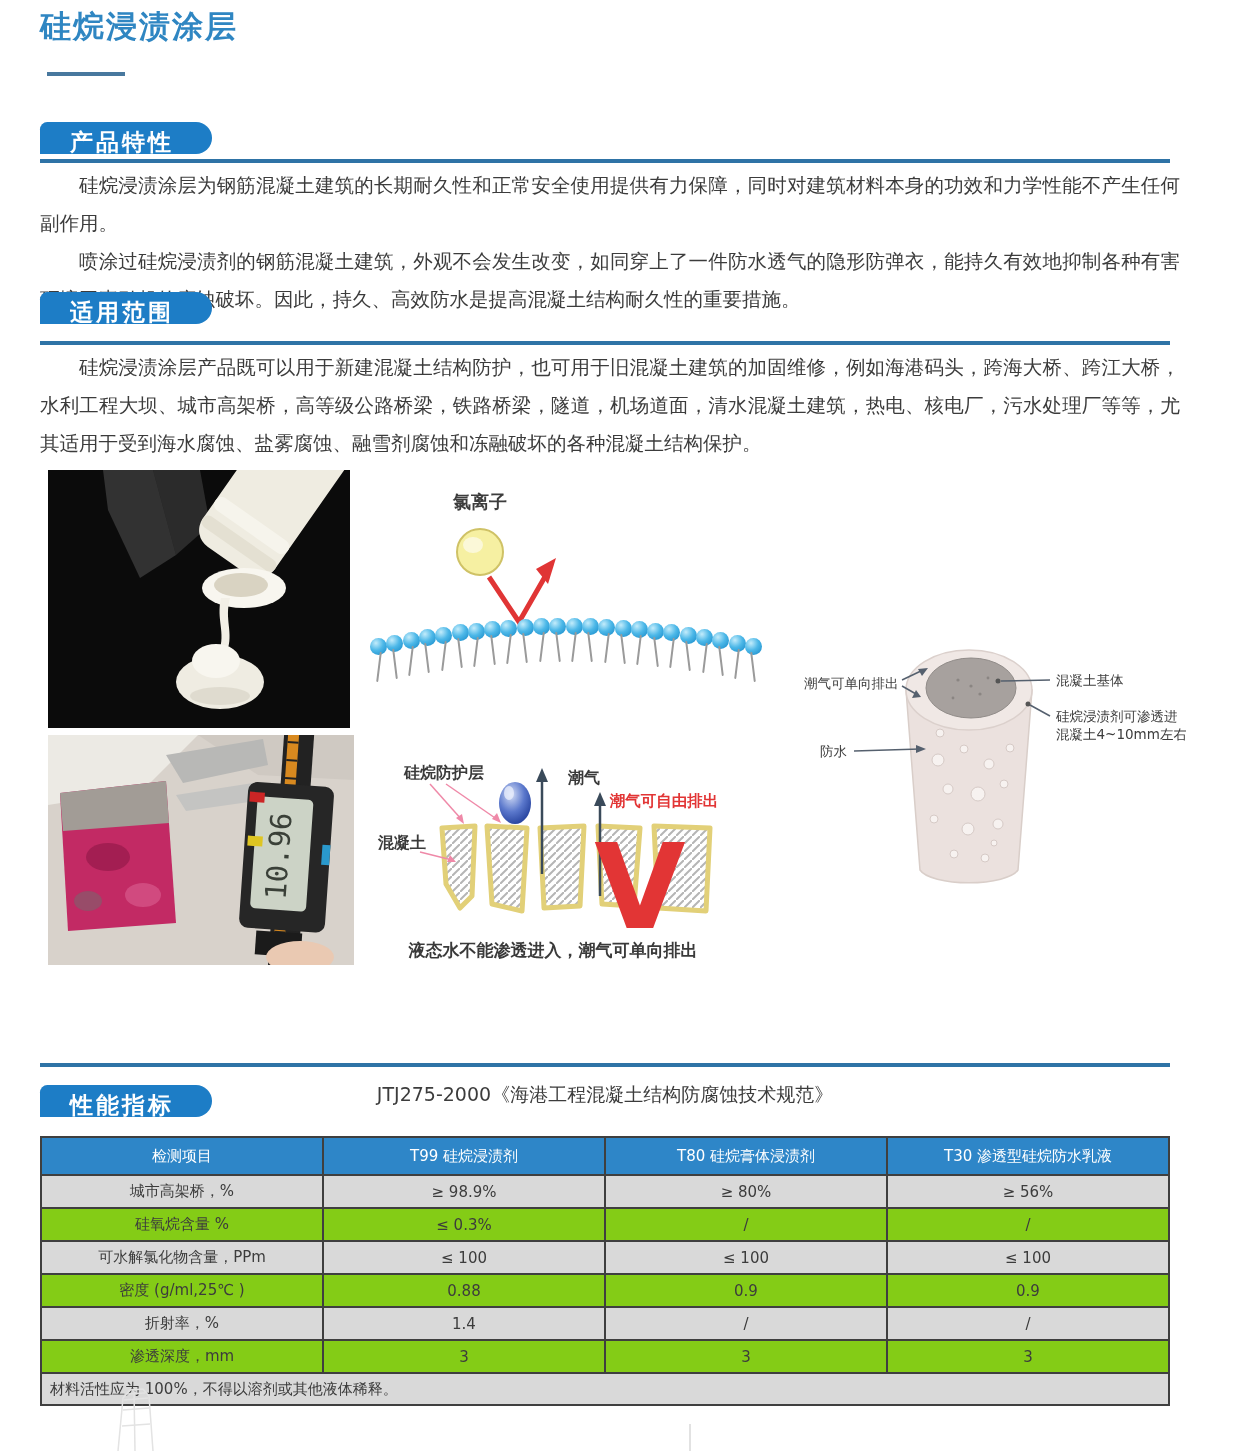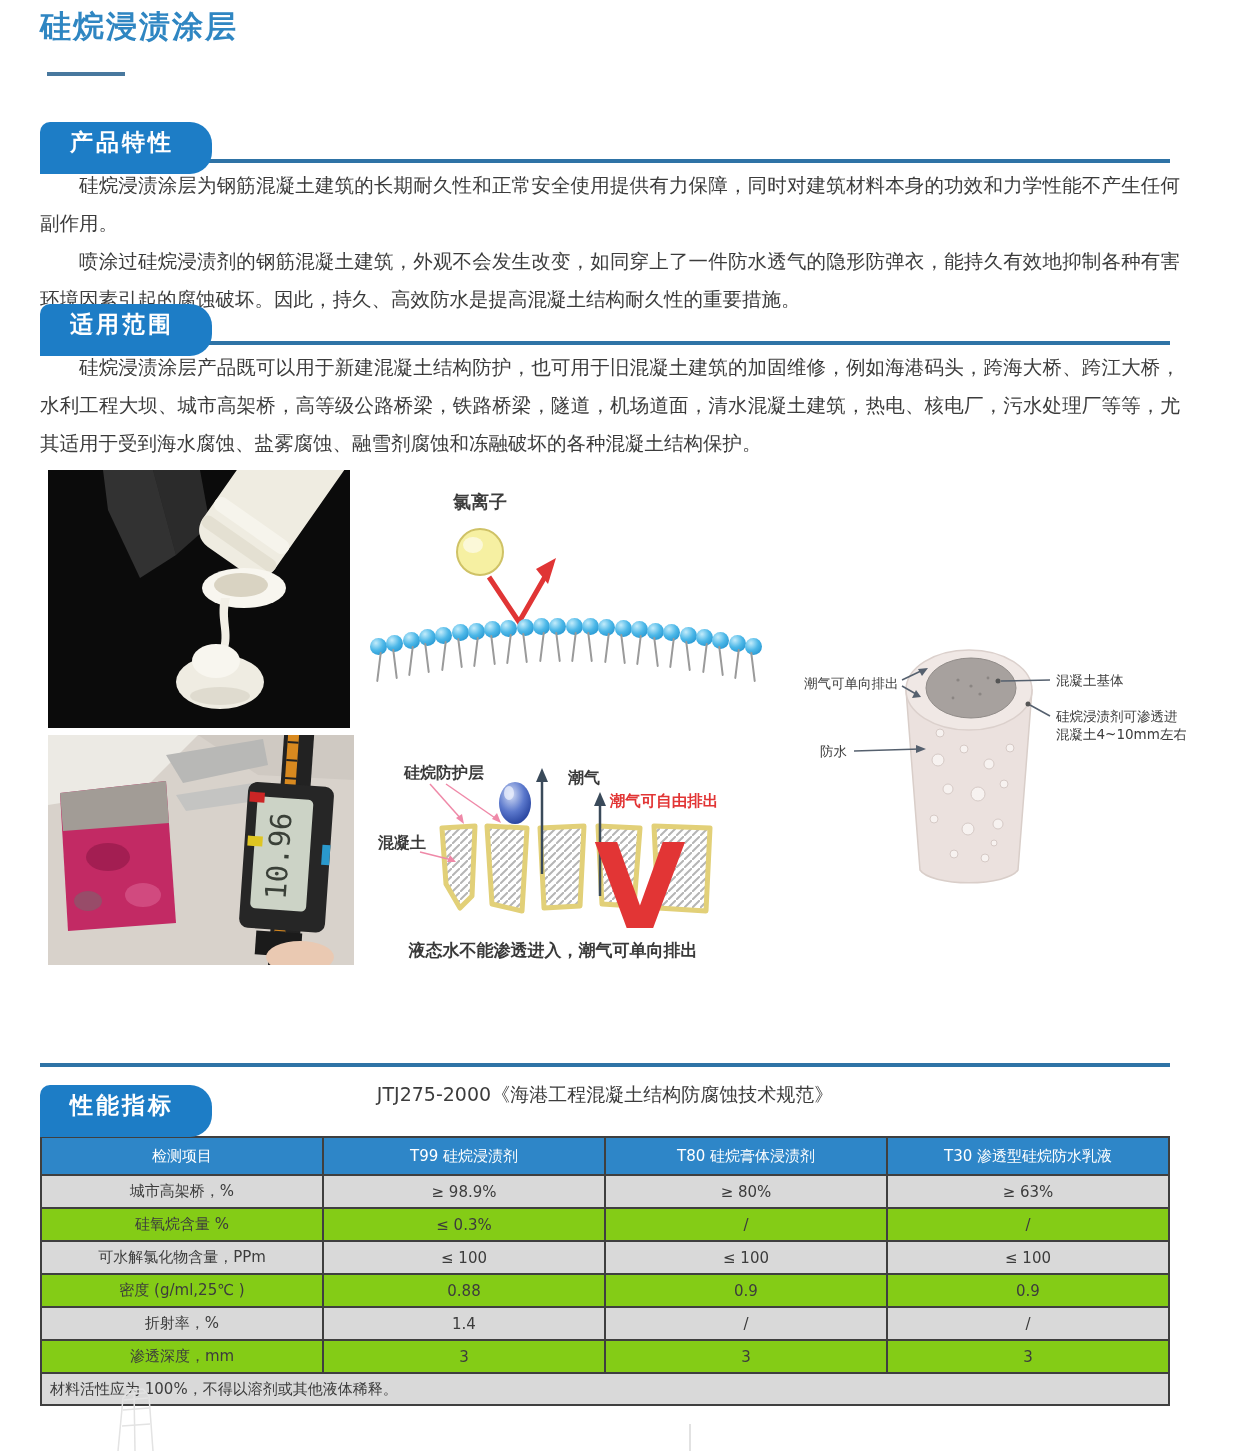--- a/index.html
+++ b/index.html
@@ -6,21 +6,21 @@
   #page {
     position:relative; width:1235px; height:1451px; background:#ffffff;
     font-family:"DejaVu Sans","Liberation Sans",sans-serif; overflow:hidden;
   }
   .abs { position:absolute; }
 
   .page-title { left:40px; top:6px; font-size:31px; font-weight:bold; color:#2f86c2; letter-spacing:2px; }
   .title-underline { left:47px; top:72px; width:78px; height:4px; background:#48789e; }
 
   .sec-tab {
-    position:absolute; left:40px; height:52px; width:172px; box-sizing:border-box;
+    position:absolute; left:40px; height:32px; width:172px; box-sizing:border-box;
     background:#1d7dc6; border-radius:10px 22px 22px 0;
     color:#fff; font-size:23px; font-weight:bold; letter-spacing:3px;
     line-height:41px; padding-left:30px; z-index:2;
   }
   .sec-line { position:absolute; left:40px; width:1130px; height:4px; background:#2e73a6; z-index:1; }
 
   .para { position:absolute; left:40px; width:1140px; font-size:19.5px; color:#3c3c3c;
           line-height:38px; text-align:justify; }
   .para p { margin:0; text-indent:2em; }
 
@@ -54,21 +54,21 @@
   <div class="abs page-title">硅烷浸渍涂层</div>
   <div class="abs title-underline"></div>
 
   <div class="sec-tab" style="top:122px;">产品特性</div>
   <div class="sec-line" style="top:159px;"></div>
   <div class="para" style="top:167px;">
     <p>硅烷浸渍涂层为钢筋混凝土建筑的长期耐久性和正常安全使用提供有力保障，同时对建筑材料本身的功效和力学性能不产生任何副作用。</p>
     <p>喷涂过硅烷浸渍剂的钢筋混凝土建筑，外观不会发生改变，如同穿上了一件防水透气的隐形防弹衣，能持久有效地抑制各种有害环境因素引起的腐蚀破坏。因此，持久、高效防水是提高混凝土结构耐久性的重要措施。</p>
   </div>
 
-  <div class="sec-tab" style="top:304px;">适用范围</div>
+  <div class="sec-tab" style="top:292px;">适用范围</div>
   <div class="sec-line" style="top:341px;"></div>
   <div class="para" style="top:349px;">
     <p>硅烷浸渍涂层产品既可以用于新建混凝土结构防护，也可用于旧混凝土建筑的加固维修，例如海港码头，跨海大桥、跨江大桥，水利工程大坝、城市高架桥，高等级公路桥梁，铁路桥梁，隧道，机场道面，清水混凝土建筑，热电、核电厂，污水处理厂等等，尤其适用于受到海水腐蚀、盐雾腐蚀、融雪剂腐蚀和冻融破坏的各种混凝土结构保护。</p>
   </div>
 
   <div class="img-box" style="left:48px; top:470px; width:302px; height:258px;">
     <svg viewBox="0 0 302 258">
       <rect width="302" height="258" fill="#0b0b0b"></rect>
       <polygon points="55,0 105,0 128,85 92,108 60,40" fill="#7a7a7a" opacity="0.35"></polygon>
       <polygon points="105,0 152,0 162,55 128,85" fill="#8a8a8a" opacity="0.25"></polygon>
@@ -273,21 +273,21 @@
         <th>T99 硅烷浸渍剂</th>
         <th>T80 硅烷膏体浸渍剂</th>
         <th>T30 渗透型硅烷防水乳液</th>
       </tr>
     </thead>
     <tbody>
         <tr class="row-grey">
           <td>城市高架桥，%</td>
           <td>≥ 98.9%</td>
           <td>≥ 80%</td>
-          <td>≥ 63%</td>
+          <td>≥ 56%</td>
         </tr>
         <tr class="row-white">
           <td>硅氧烷含量 %</td>
           <td>≤ 0.3%</td>
           <td>/</td>
           <td>/</td>
         </tr>
         <tr class="row-grey">
           <td>可水解氯化物含量，PPm</td>
           <td>≤ 100</td>

